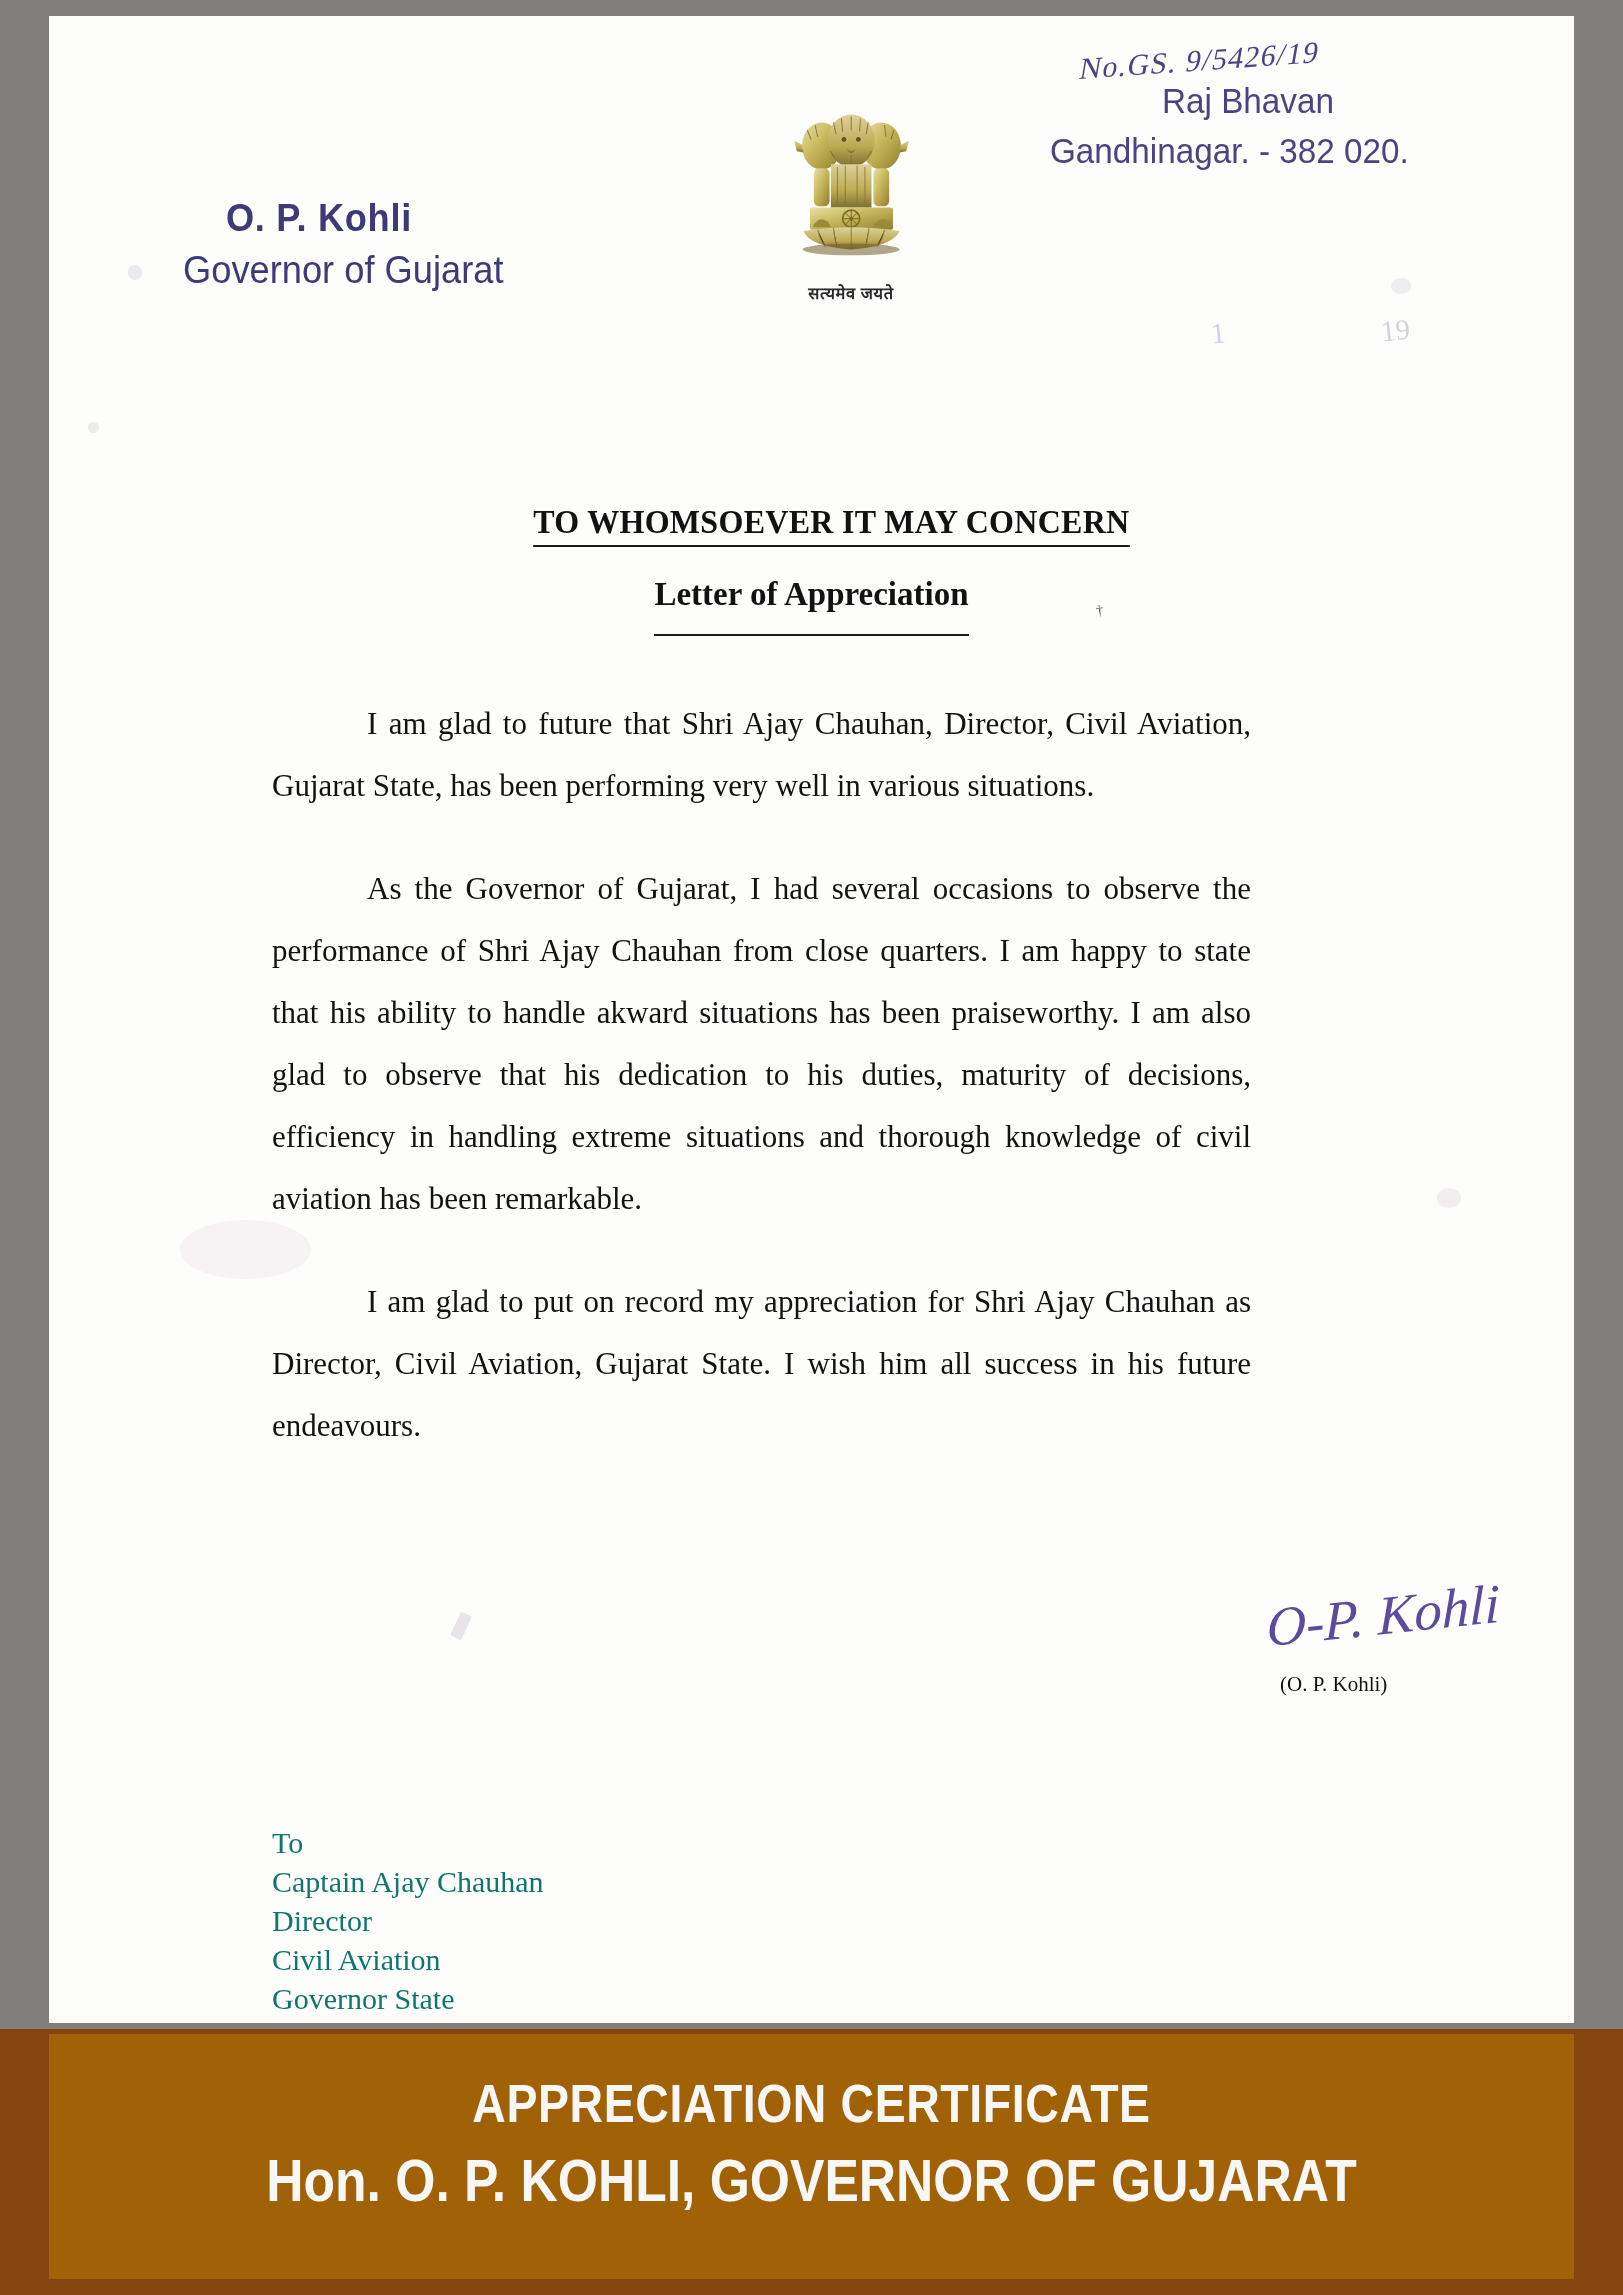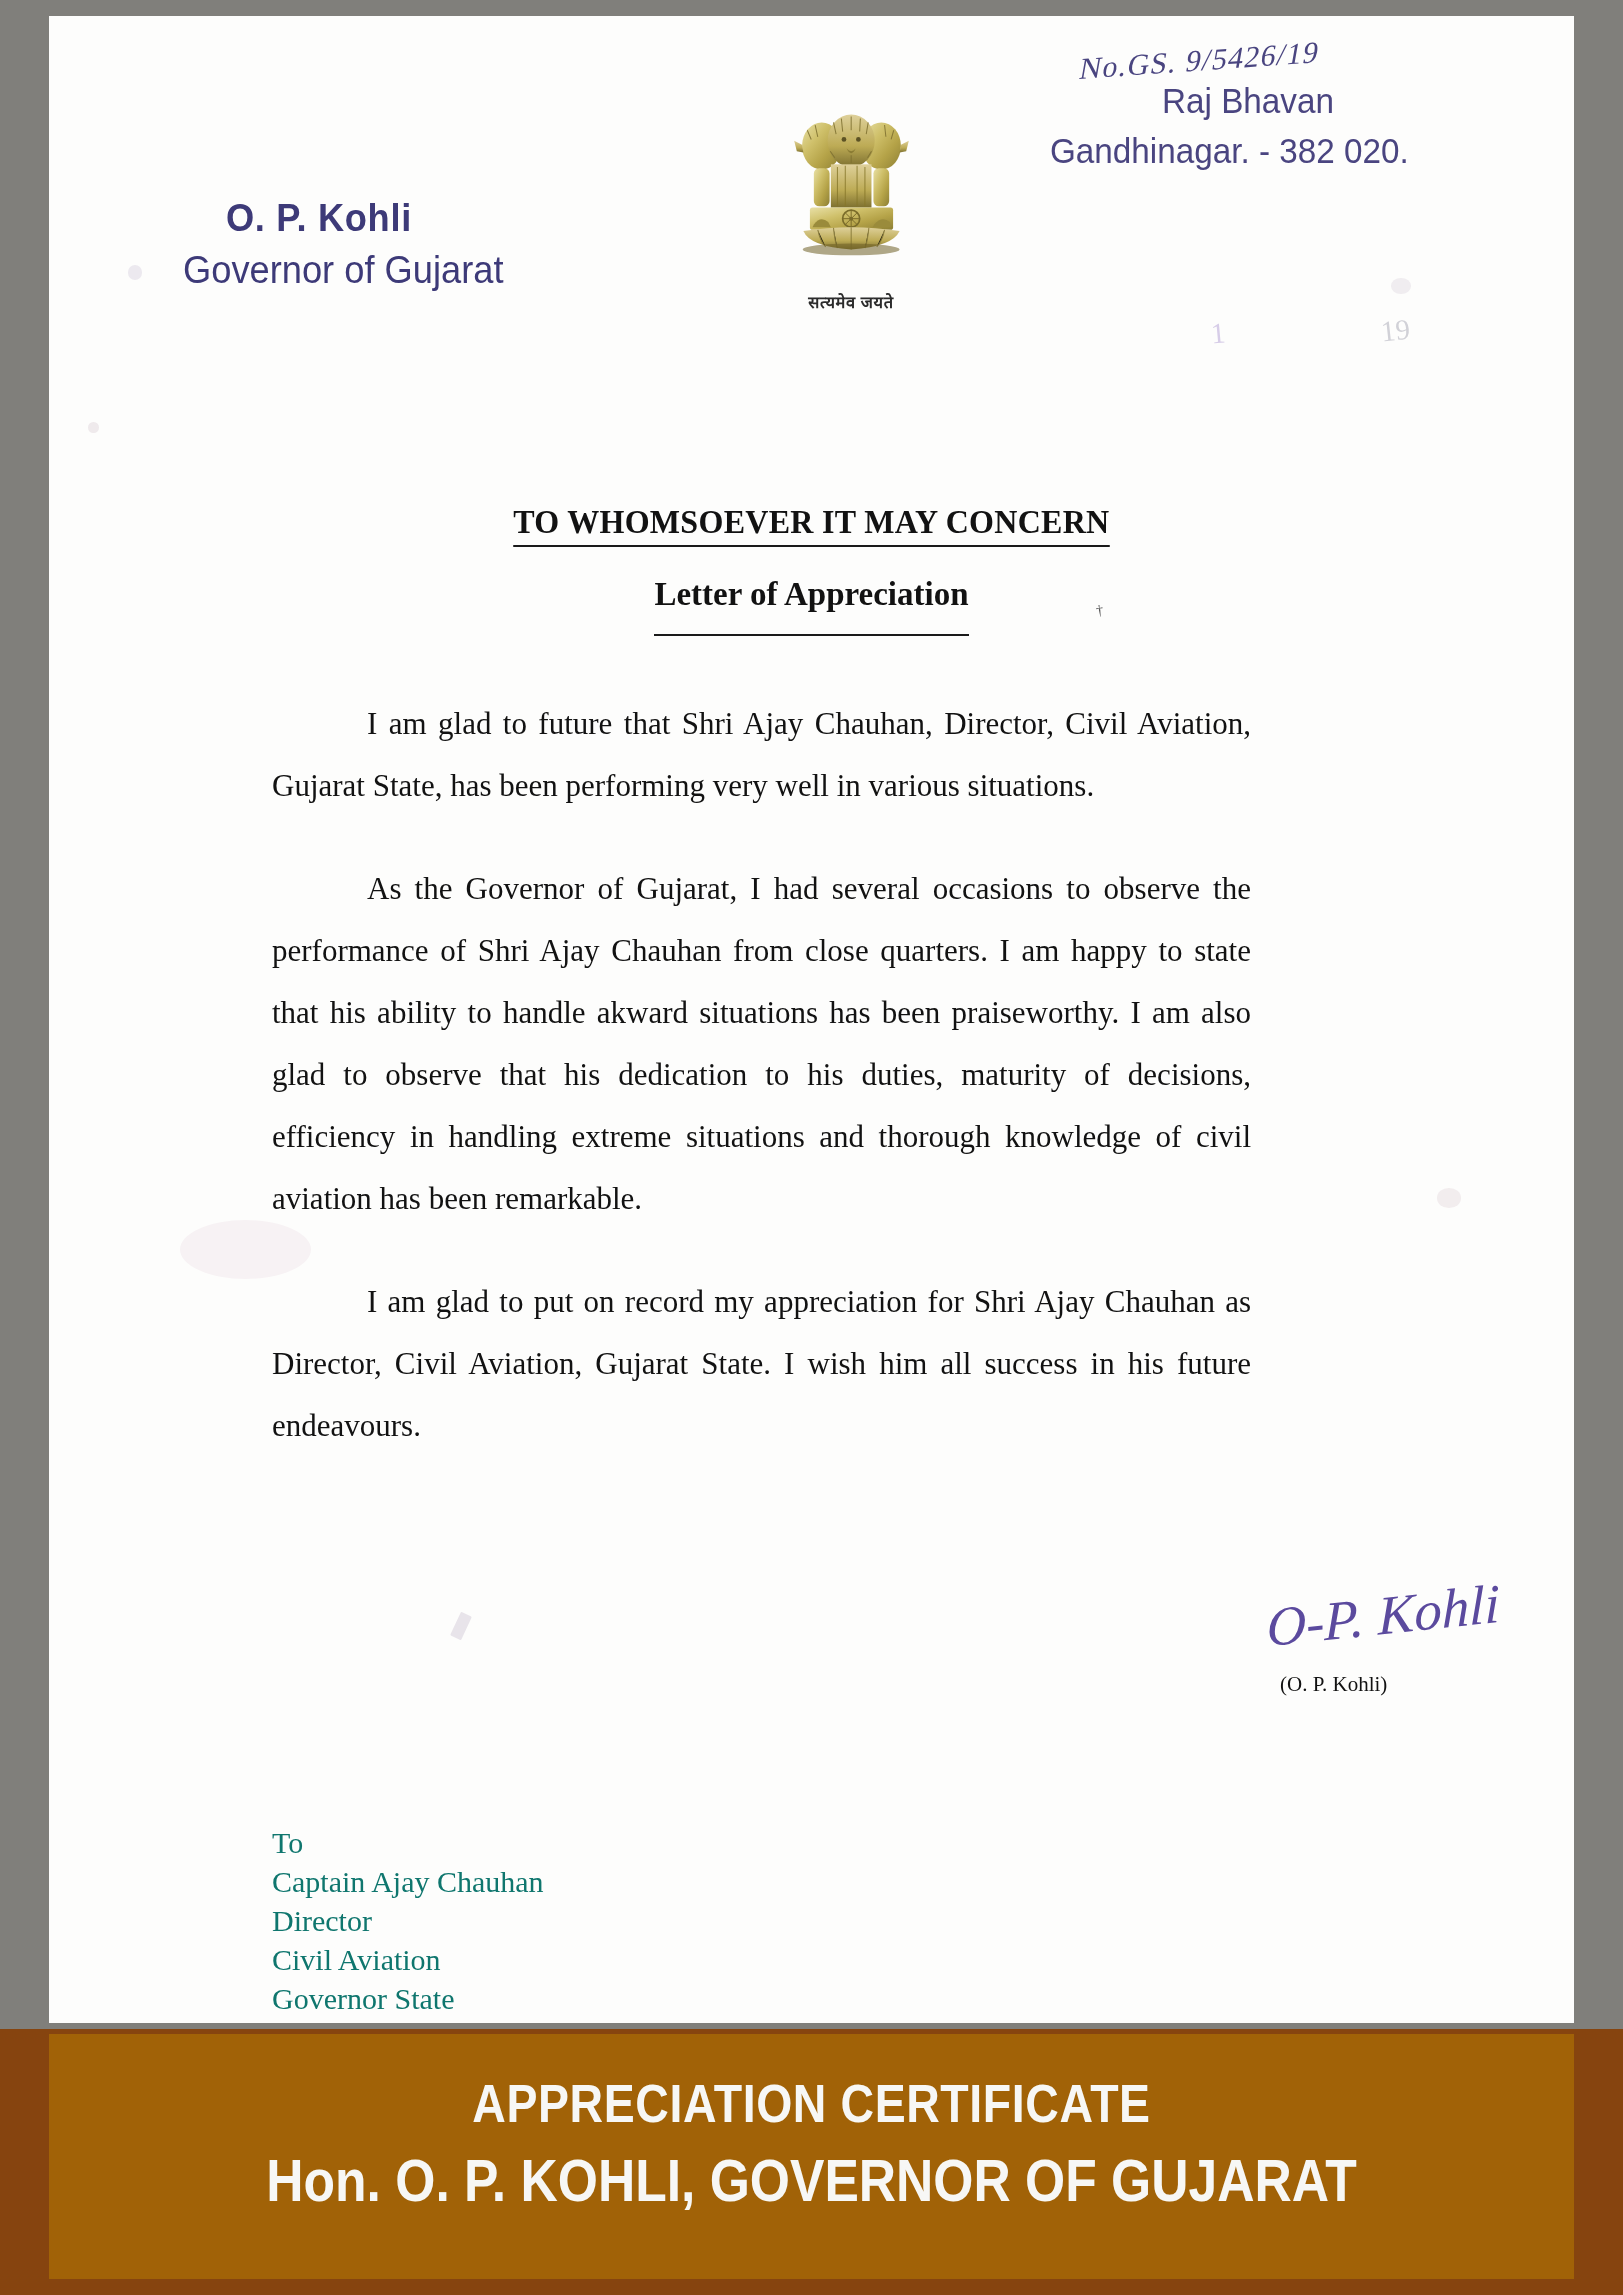--- a/index.html
+++ b/index.html
@@ -82,21 +82,21 @@
     width: 144px;
     height: 216px;
     text-align: center;
   }
   #emblem-svg { display: block; margin: 0 auto; }
   #emblem-motto {
     font-family: "Liberation Serif", serif;
     font-size: 16.4px;
     font-weight: bold;
     color: #2b2b2b;
-    margin-top: 15px;
+    margin-top: 6px;
     letter-spacing: 0.7px;
   }
 
   .ref-no {
     position: absolute;
     left: 1028px;
     top: 36px;
     font-family: "Liberation Serif", serif;
     font-size: 30px;
     color: #4a4580;
@@ -152,20 +152,21 @@
     width: 1525px;
     text-align: center;
     font-family: "Liberation Serif", serif;
     font-weight: bold;
     color: #121212;
   }
   #heading-concern {
     top: 488px;
     font-size: 33px;
     letter-spacing: 0.3px;
+    padding-left: 20px;
   }
   #heading-concern span {
     border-bottom: 2.6px solid #1a1a1a;
     padding-bottom: 3.3px;
     transform: scaleX(0.97);
     display: inline-block;
   }
   #heading-subtitle {
     top: 560px;
     font-size: 33px;

